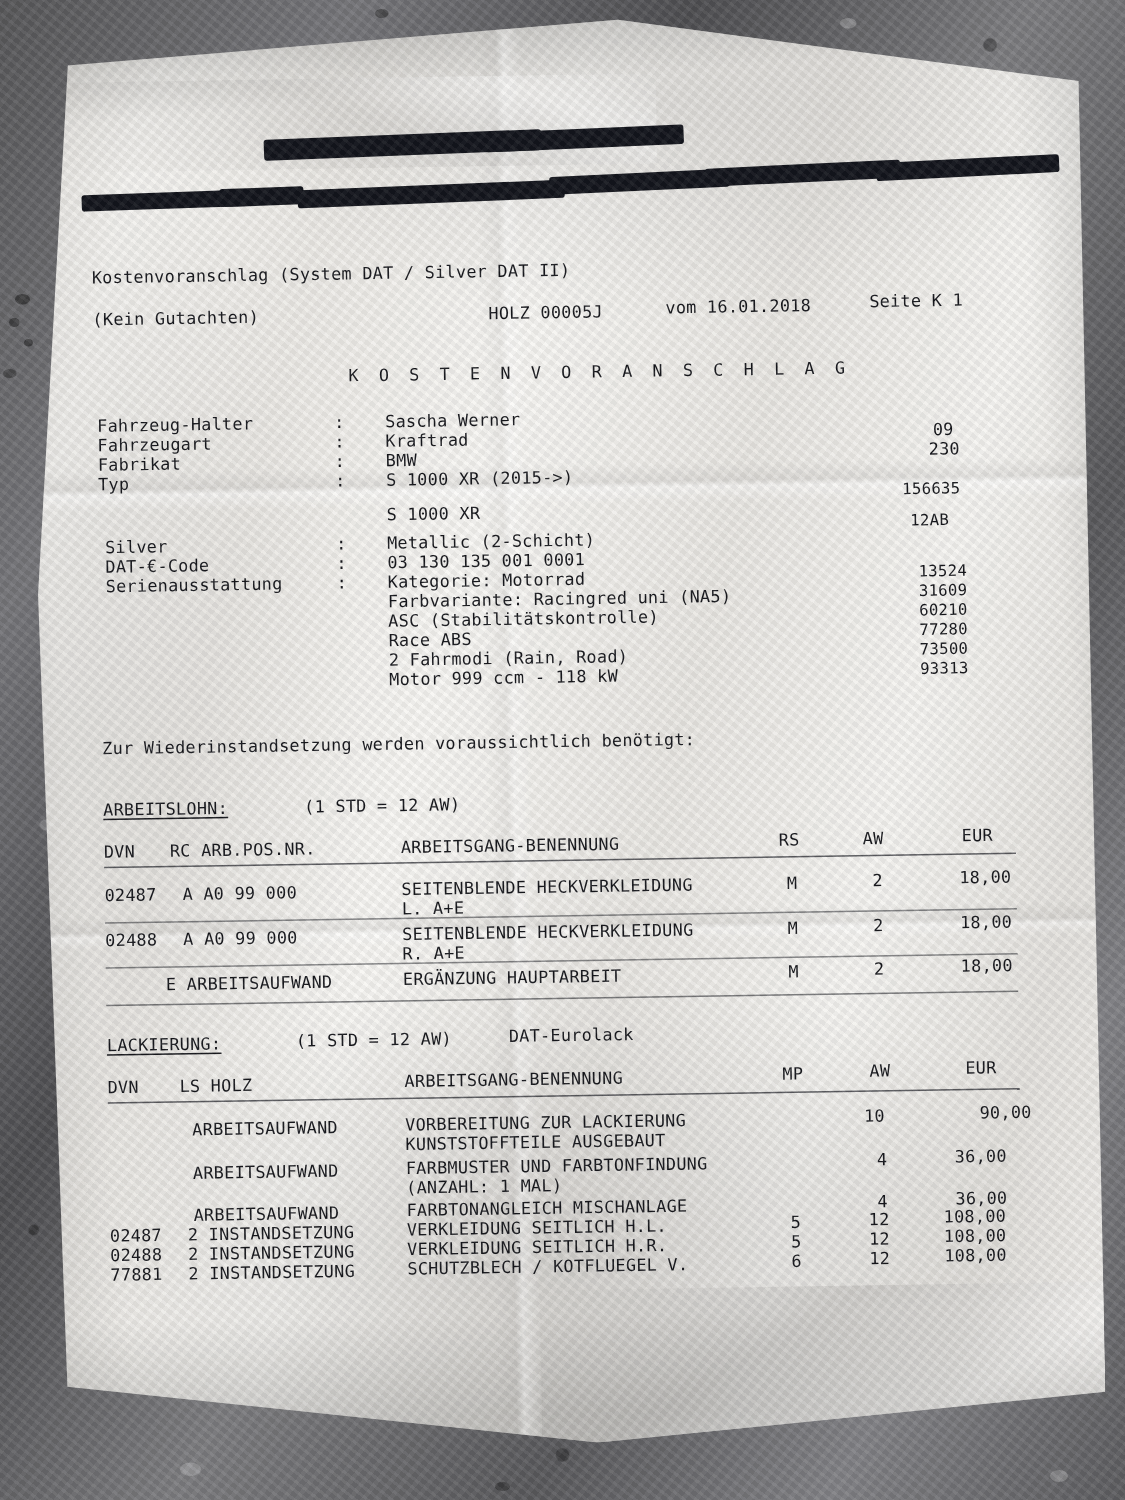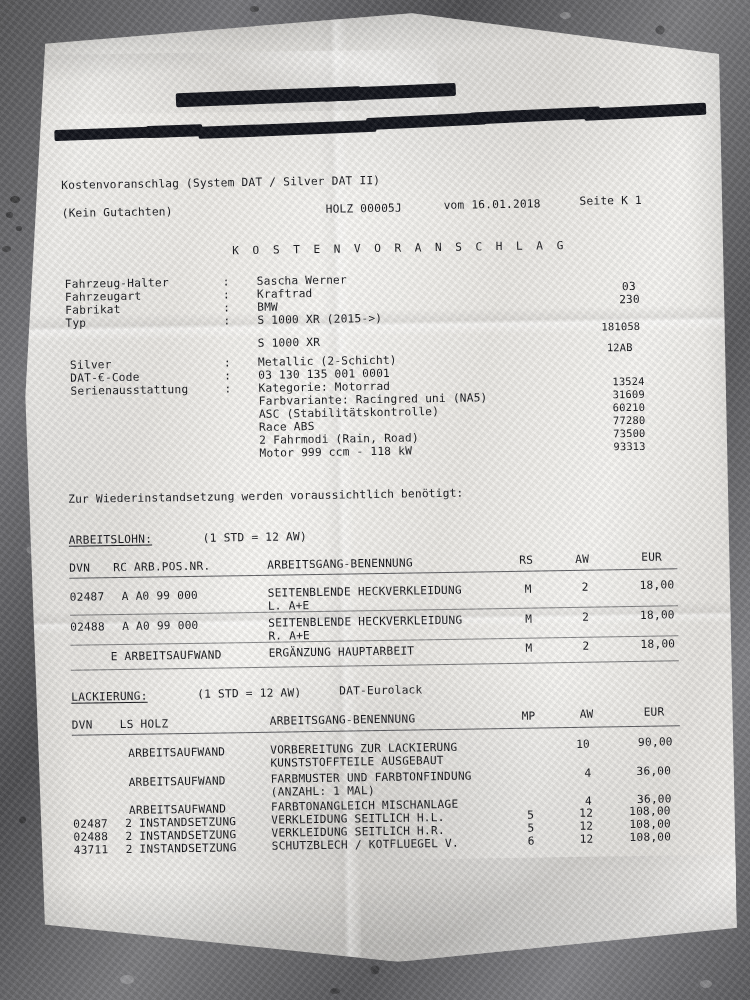--- a/index.html
+++ b/index.html
@@ -150,33 +150,33 @@
       <div class="row sp" style="left:212px;top:232px;">K O S T E N V O R A N S C H L A G</div>
 
       <div class="row" style="left:44px;top:263px;">Fahrzeug-Halter</div>
       <div class="row" style="left:202px;top:263px;">:</div>
       <div class="row" style="left:236px;top:263px;">Sascha Werner</div>
       <div class="row" style="left:600px;top:261px;"></div>
 
       <div class="row" style="left:44px;top:276px;">Fahrzeugart</div>
       <div class="row" style="left:202px;top:276px;">:</div>
       <div class="row" style="left:236px;top:276px;">Kraftrad</div>
-      <div class="row" style="left:601px;top:274px;">03</div>
+      <div class="row" style="left:601px;top:274px;">09</div>
 
       <div class="row" style="left:44px;top:289px;">Fabrikat</div>
       <div class="row" style="left:202px;top:289px;">:</div>
       <div class="row" style="left:236px;top:289px;">BMW</div>
       <div class="row" style="left:598px;top:287px;">230</div>
 
       <div class="row" style="left:44px;top:302px;">Typ</div>
       <div class="row" style="left:202px;top:302px;">:</div>
       <div class="row" style="left:236px;top:302px;">S 1000 XR (2015-&gt;)</div>
 
       <div class="row" style="left:236px;top:325px;">S 1000 XR</div>
-      <div class="row tiny" style="left:580px;top:313px;">181058</div>
+      <div class="row tiny" style="left:580px;top:313px;">156635</div>
 
       <div class="row" style="left:48px;top:344px;">Silver</div>
       <div class="row" style="left:202px;top:344px;">:</div>
       <div class="row" style="left:236px;top:344px;">Metallic (2-Schicht)</div>
       <div class="row tiny" style="left:585px;top:334px;">12AB</div>
 
       <div class="row" style="left:48px;top:357px;">DAT-€-Code</div>
       <div class="row" style="left:202px;top:357px;">:</div>
       <div class="row" style="left:236px;top:357px;">03 130 135 001 0001</div>
 
@@ -249,21 +249,21 @@
       <div class="row" style="left:494px;top:702px;">MP</div>
       <div class="row" style="left:552px;top:701px;">AW</div>
       <div class="row" style="left:616px;top:700px;">EUR</div>
 
       <div class="rule" style="left:44px;top:720px;width:608px;"></div>
 
       <div class="row" style="left:100px;top:733px;">ARBEITSAUFWAND</div>
       <div class="row" style="left:242px;top:732px;">VORBEREITUNG ZUR LACKIERUNG</div>
       <div class="row" style="left:242px;top:745px;">KUNSTSTOFFTEILE AUSGEBAUT</div>
       <div class="row" style="left:548px;top:731px;">10</div>
-      <div class="row" style="left:610px;top:730px;text-align:center;">90,00</div>
+      <div class="row" style="left:625px;top:730px;text-align:center;">90,00</div>
 
       <div class="row" style="left:100px;top:762px;">ARBEITSAUFWAND</div>
       <div class="row" style="left:242px;top:761px;">FARBMUSTER UND FARBTONFINDUNG</div>
       <div class="row" style="left:242px;top:774px;">(ANZAHL: 1 MAL)</div>
       <div class="row" style="left:556px;top:760px;">4</div>
       <div class="row" style="left:608px;top:759px;">36,00</div>
 
       <div class="row" style="left:100px;top:790px;">ARBEITSAUFWAND</div>
       <div class="row" style="left:242px;top:789px;">FARBTONANGLEICH MISCHANLAGE</div>
       <div class="row" style="left:556px;top:788px;">4</div>
@@ -276,21 +276,21 @@
       <div class="row" style="left:550px;top:800px;">12</div>
       <div class="row" style="left:600px;top:799px;">108,00</div>
 
       <div class="row" style="left:44px;top:816px;">02488</div>
       <div class="row" style="left:96px;top:816px;">2 INSTANDSETZUNG</div>
       <div class="row" style="left:242px;top:815px;">VERKLEIDUNG SEITLICH H.R.</div>
       <div class="row" style="left:498px;top:814px;">5</div>
       <div class="row" style="left:550px;top:813px;">12</div>
       <div class="row" style="left:600px;top:812px;">108,00</div>
 
-      <div class="row" style="left:44px;top:829px;">43711</div>
+      <div class="row" style="left:44px;top:829px;">77881</div>
       <div class="row" style="left:96px;top:829px;">2 INSTANDSETZUNG</div>
       <div class="row" style="left:242px;top:828px;">SCHUTZBLECH / KOTFLUEGEL V.</div>
       <div class="row" style="left:498px;top:827px;">6</div>
       <div class="row" style="left:550px;top:826px;">12</div>
       <div class="row" style="left:600px;top:825px;">108,00</div>
 
     </div>
   </div>
 </div>
 

